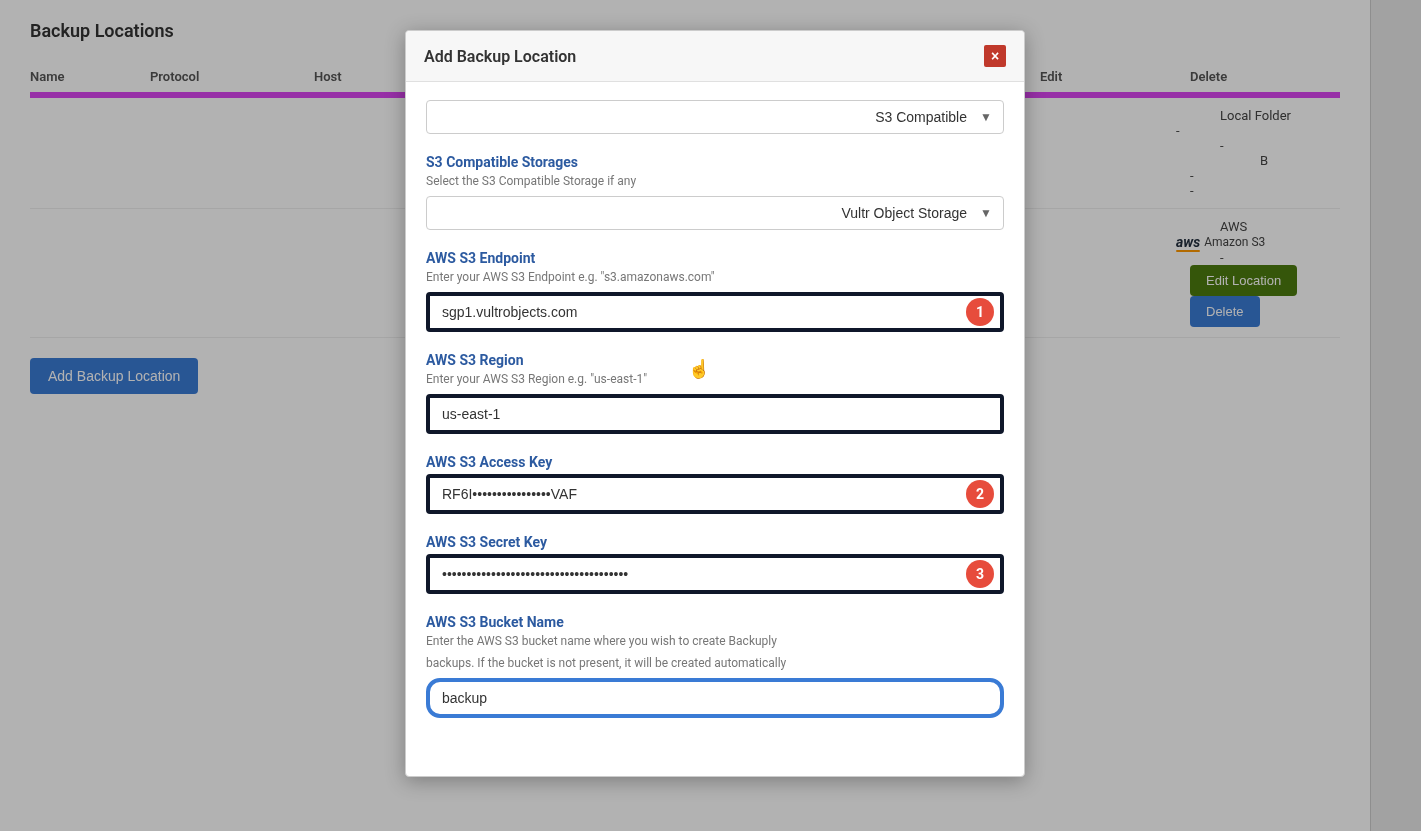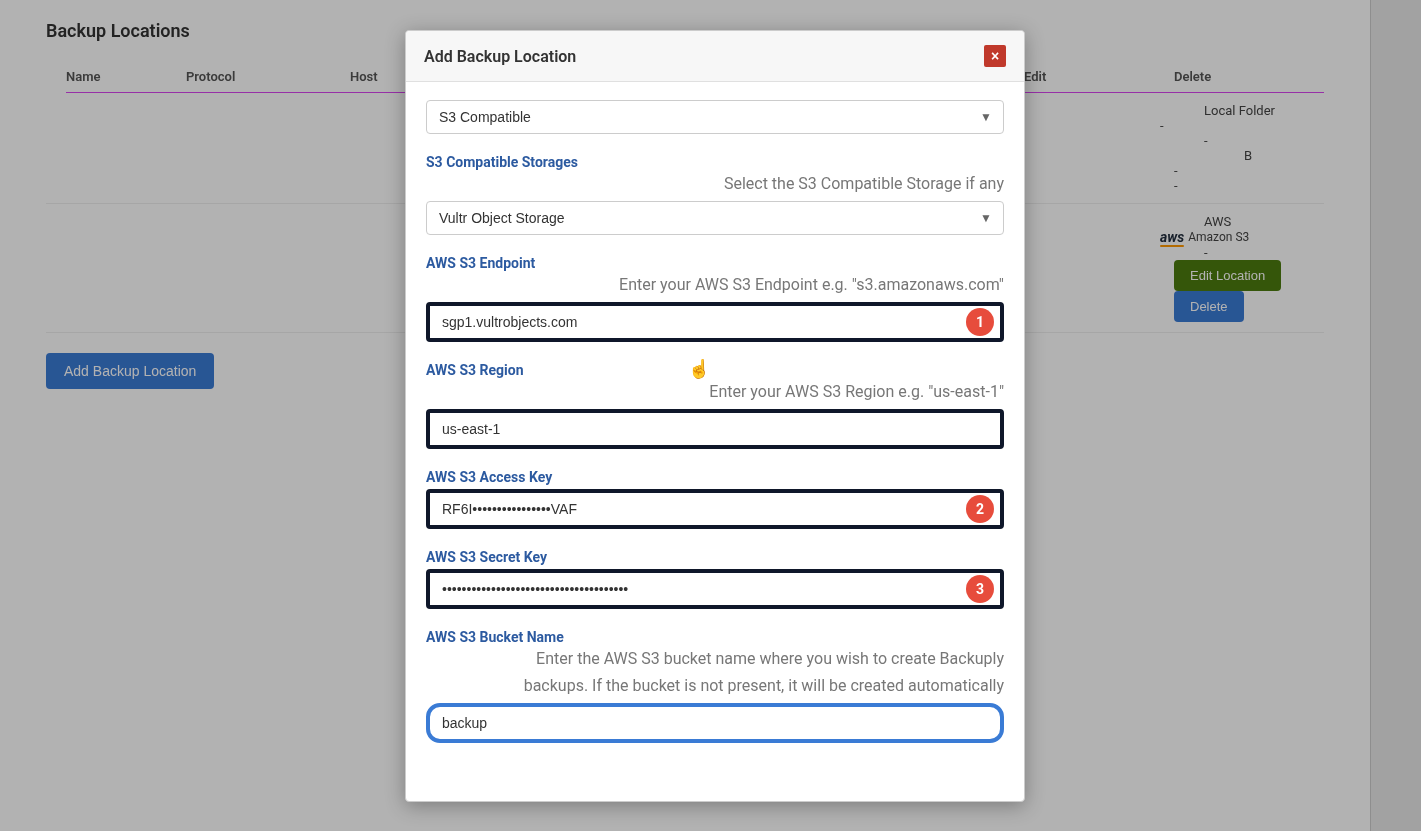--- a/index.html
+++ b/index.html
@@ -20,43 +20,42 @@
       background: #f5f5f5;
     }
 
     
     .main-content {
       position: absolute;
       top: 0; left: 0;
       width: 1370px;
       height: 831px;
       background: #fff;
-      padding: 20px 46px;
+      padding: 20px 30px;
     }
 
     .page-title {
       font-size: 18px;
       font-weight: 600;
       color: #333;
       margin-bottom: 20px;
     }
 
     
     .table-area {
       width: 100%;
     }
 
     .table-header {
       display: flex;
       padding: 8px 0;
-      border-bottom: 1px solid #d946ef;
+      border-bottom: 6px solid #d946ef;
       font-size: 13px;
       font-weight: 600;
       color: #555;
-      margin-left: 20px;
     }
 
     .col-name { width: 120px; }
     .col-protocol { width: 164px; }
     .col-host { width: 120px; }
     .col-b { width: 80px; }
     .col-edit { width: 150px; margin-left: auto; }
     .col-delete { width: 150px; }
 
     .table-row-item {
@@ -203,41 +202,41 @@
     .modal-body::-webkit-scrollbar { width: 8px; }
     .modal-body::-webkit-scrollbar-track { background: #f0f0f0; }
     .modal-body::-webkit-scrollbar-thumb { background: #bbb; border-radius: 4px; }
 
     
     .form-group {
       margin-bottom: 20px;
     }
 
     .form-sublabel {
-      font-size: 16px;
+      font-size: 12px;
       color: #777;
       margin-bottom: 8px;
       display: block;
-      text-align: right;
     }
 
     .form-select-wrapper {
       position: relative;
     }
 
     .form-select {
       width: 100%;
       padding: 8px 36px 8px 12px;
       border: 1px solid #ccc;
       border-radius: 4px;
       font-size: 14px;
       color: #333;
       background: #fff;
       appearance: none;
       cursor: pointer;
+      text-align: right;
     }
 
     .select-chevron {
       position: absolute;
       right: 12px;
       top: 50%;
       transform: translateY(-50%);
       pointer-events: none;
       color: #666;
       font-size: 12px;

